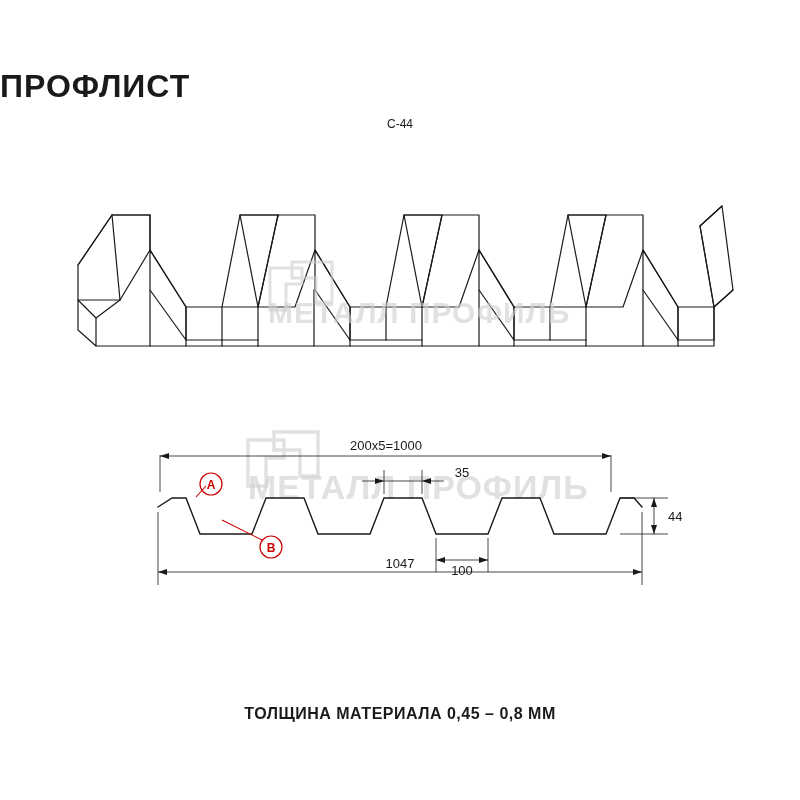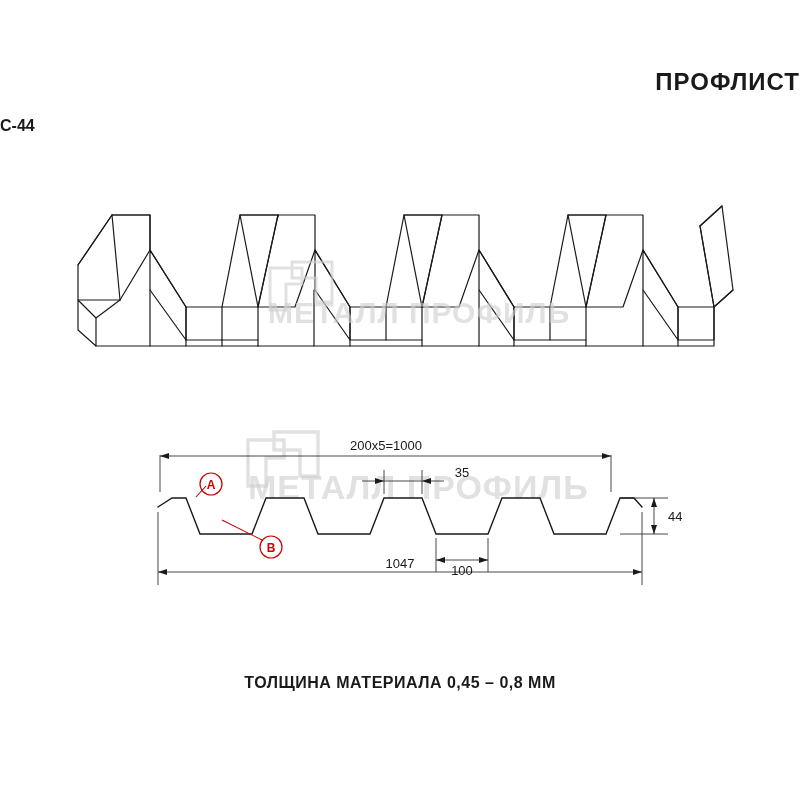--- a/index.html
+++ b/index.html
@@ -17,39 +17,39 @@
   }
   .page {
     position: absolute;
     inset: 0;
   }
   .title {
     position: absolute;
     top: 68px;
     left: 0;
     width: 800px;
-    text-align: right;
-    font-size: 24px;
+    text-align: left;
+    font-size: 32px;
     font-weight: bold;
     letter-spacing: 1px;
     color: #1a1a1a;
   }
   .subtitle {
     position: absolute;
     top: 117px;
     left: 0;
     width: 800px;
-    text-align: left;
-    font-size: 16px;
-    font-weight: bold;
+    text-align: center;
+    font-size: 12px;
+    font-weight: normal;
     color: #1a1a1a;
   }
   .footer {
     position: absolute;
-    top: 674px;
+    top: 705px;
     left: 0;
     width: 800px;
     text-align: center;
     font-size: 16px;
     font-weight: bold;
     letter-spacing: 0.5px;
     color: #1a1a1a;
   }
   .svg-layer {
     position: absolute;

